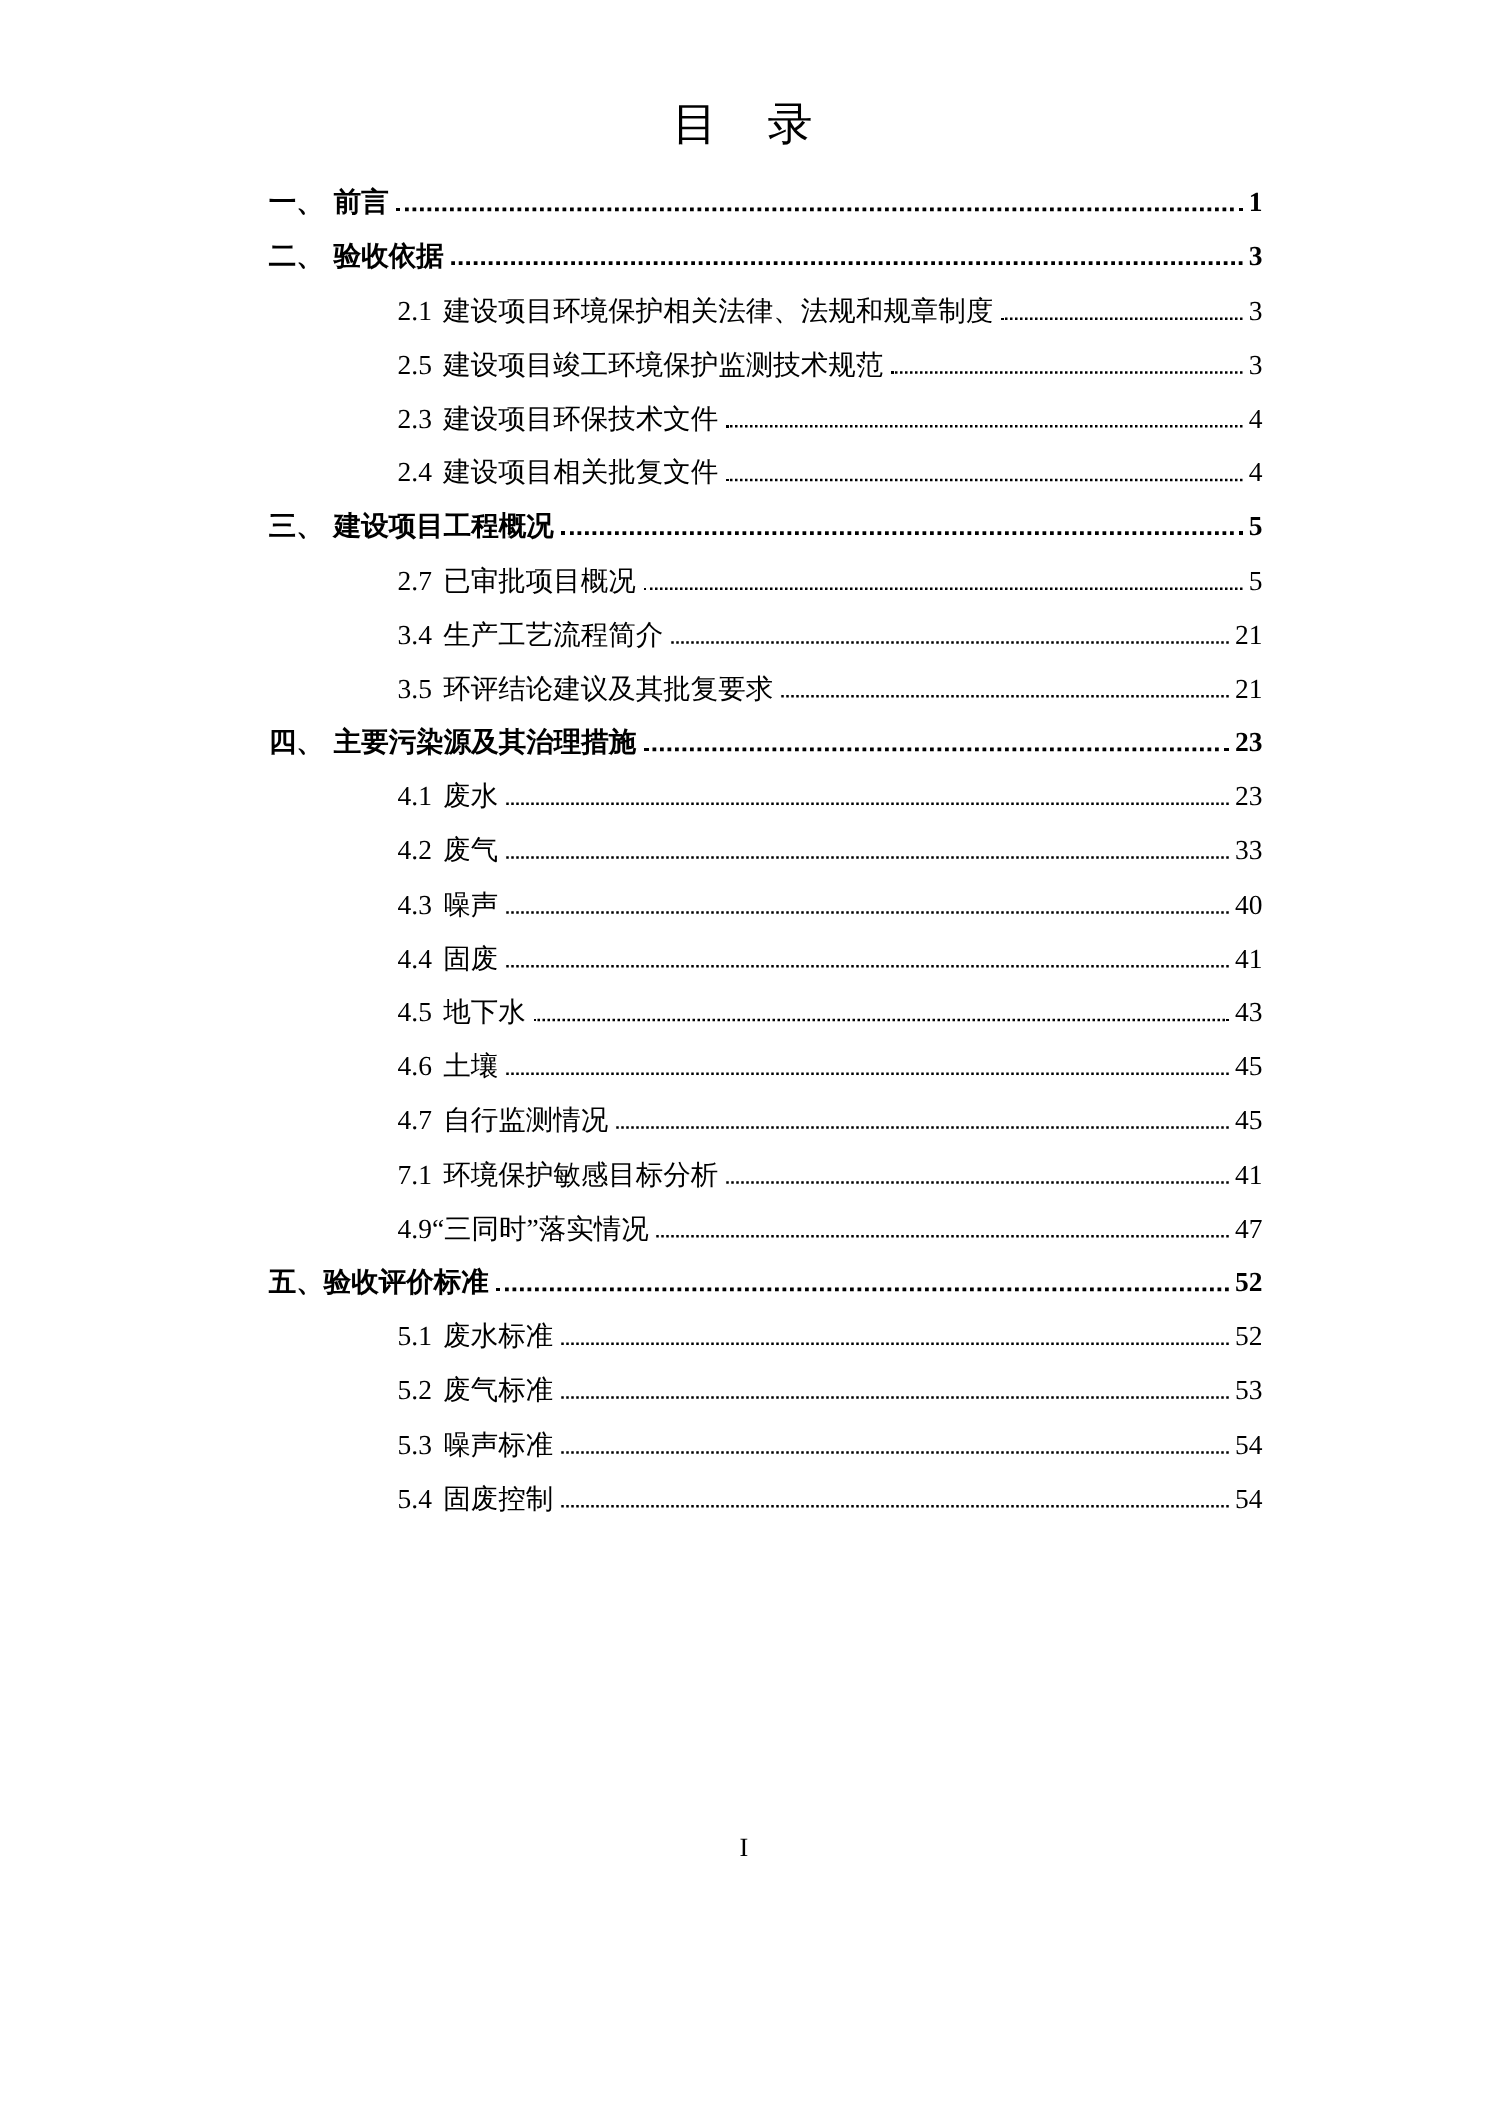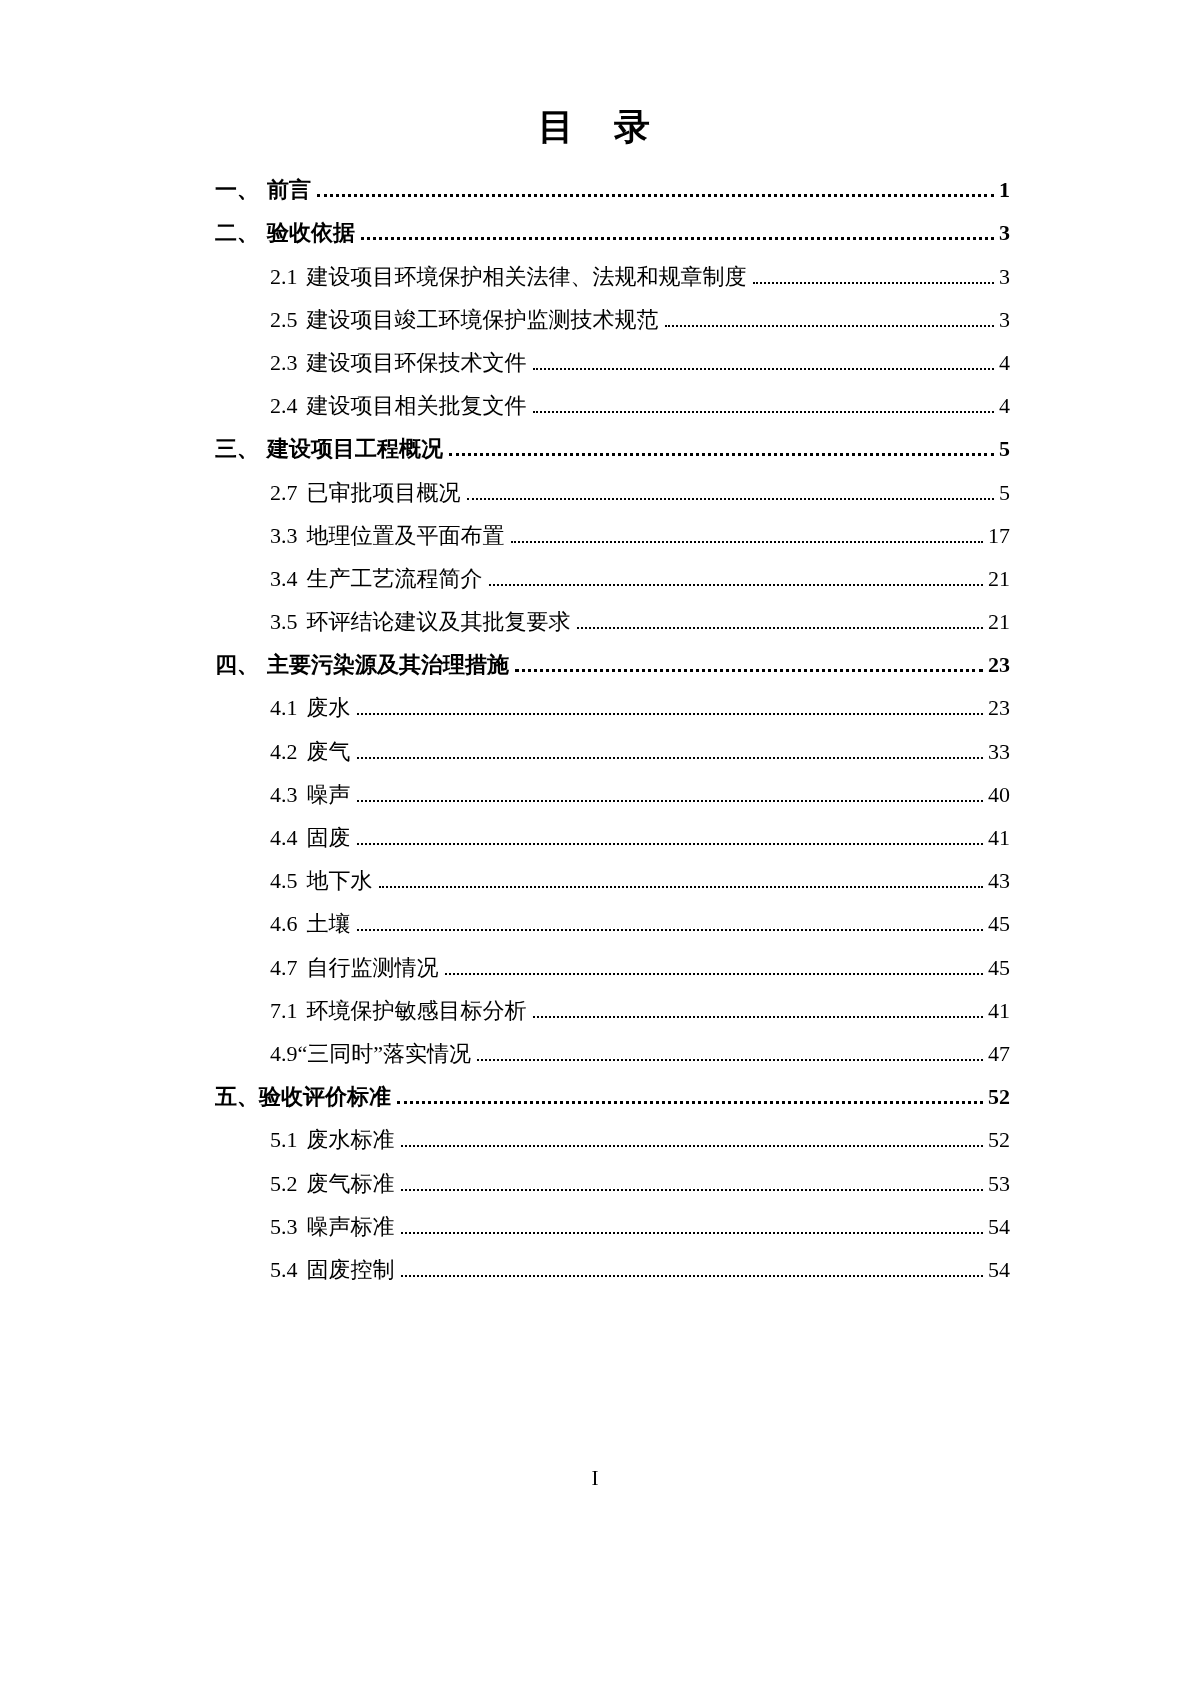--- a/index.html
+++ b/index.html
@@ -11,42 +11,42 @@
     position: relative;
     width: 1190px;
     height: 1683px;
     margin: 0 auto;
     background: #ffffff;
     color: #000000;
     font-family: "Liberation Serif", "DejaVu Serif", serif;
     overflow: hidden;
   }
   .doc-title {
-    padding-top: 106px;
+    padding-top: 78px;
     text-align: center;
     font-size: 36px;
-    font-weight: bold;
+    font-weight: normal;
     letter-spacing: 2px;
     line-height: 1.2;
   }
   .toc {
     margin: 26px 180px 0 215px; 
   }
   .toc-row {
     display: flex;
     align-items: baseline;
     height: 43.2px;
     font-size: 22px;
     white-space: nowrap;
   }
   .toc-row.bold { font-weight: bold; }
   .toc-row.level2 { padding-left: 55px; }
   .toc-entry-number { flex: none; }
   .toc-row.tab .toc-entry-number { min-width: 52px; }
-  .toc-row.level2 .toc-entry-number { margin-right: 9px; }
+  .toc-row.level2 .toc-entry-number { margin-right: 9px; margin-left: 48px; }
   .toc-row.level2.tight .toc-entry-number { margin-right: 0; }
   .toc-entry-title { flex: none; }
   .dot-leader {
     flex: 1 1 auto;
     min-width: 24px;
     border-bottom: 2px dotted #000000;
     margin: 0 3px 0 6px;
   }
   .toc-row.bold .dot-leader {
     border-bottom-width: 3px;
@@ -115,26 +115,20 @@
       <span class="dot-leader"></span>
       <span class="toc-entry-page">5</span>
     </div>
       <div class="toc-row level2">
       <span class="toc-entry-number">2.7</span>
       <span class="toc-entry-title">已审批项目概况</span>
       <span class="dot-leader"></span>
       <span class="toc-entry-page">5</span>
     </div>
       <div class="toc-row level2">
-      <span class="toc-entry-number">3.3</span>
-      <span class="toc-entry-title">地理位置及平面布置</span>
-      <span class="dot-leader"></span>
-      <span class="toc-entry-page">17</span>
-    </div>
-      <div class="toc-row level2">
       <span class="toc-entry-number">3.4</span>
       <span class="toc-entry-title">生产工艺流程简介</span>
       <span class="dot-leader"></span>
       <span class="toc-entry-page">21</span>
     </div>
       <div class="toc-row level2">
       <span class="toc-entry-number">3.5</span>
       <span class="toc-entry-title">环评结论建议及其批复要求</span>
       <span class="dot-leader"></span>
       <span class="toc-entry-page">21</span>

